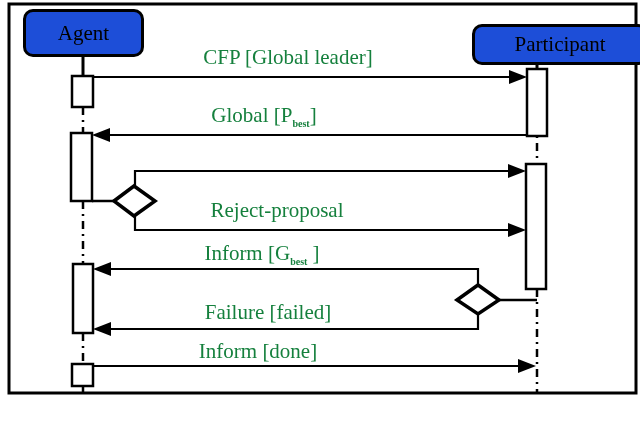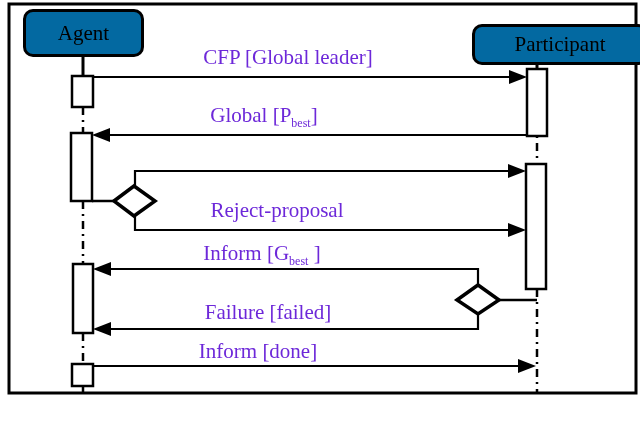--- a/index.html
+++ b/index.html
@@ -18,40 +18,41 @@
   .shapes {
     position: absolute;
     left: 0;
     top: 0;
   }
   .head-box {
     position: absolute;
     box-sizing: border-box;
     border: 3px solid #000000;
     border-radius: 10px;
-    background: #0369a1;
+    background: #1d4ed8;
     display: flex;
     align-items: center;
     justify-content: center;
     font-size: 21px;
     color: #000000;
   }
   .head-box.agent { left: 23px; top: 9px; width: 121px; height: 48px; }
   .head-box.participant { left: 472px; top: 8px; width: 176px; height: 41px; margin-top: 16px; }
   .msg {
     position: absolute;
     transform: translate(-50%, -50%);
     white-space: nowrap;
     font-size: 21px;
-    color: #6d28d9;
+    color: #15803d;
     line-height: 1;
   }
   .msg sub {
-    font-size: 12px;
+    font-size: 10px;
     line-height: 0;
+    font-weight: bold;
   }
 </style>
 </head>
 <body>
 
 <div class="canvas">
 
   <svg class="shapes" width="640" height="424" viewBox="0 0 640 424">
 
     <rect x="9" y="4" width="627" height="389" fill="none" stroke="#000" stroke-width="3"></rect>

